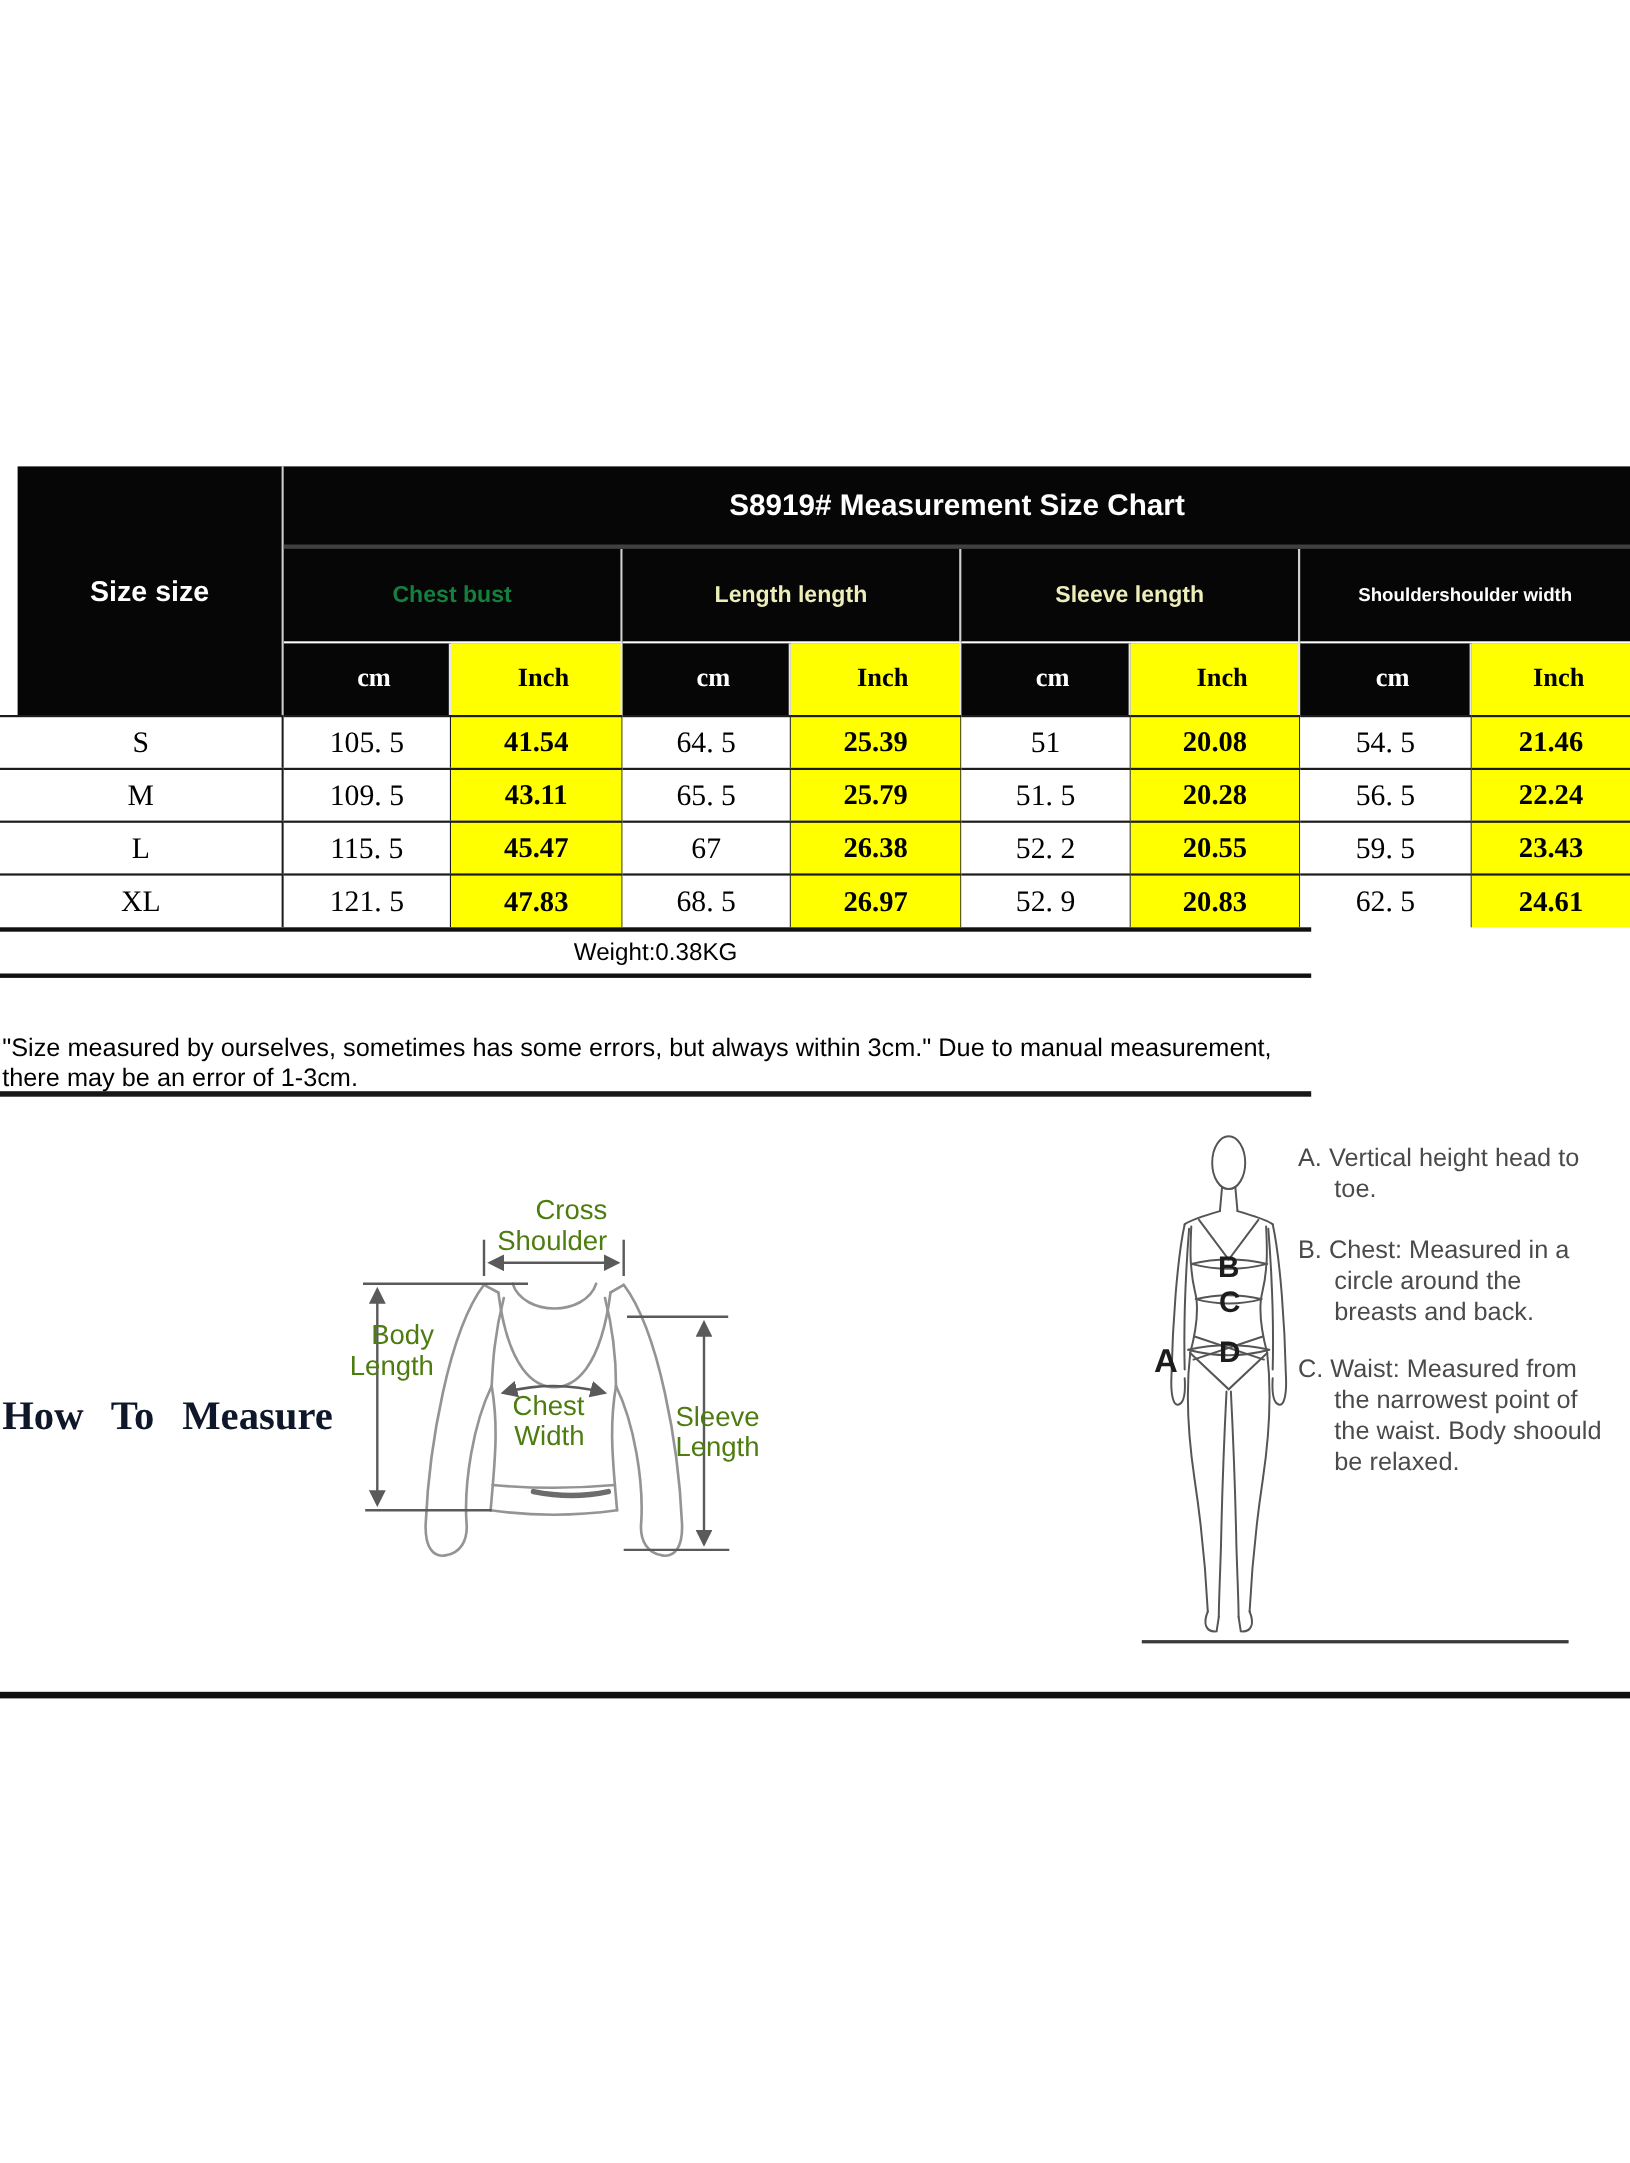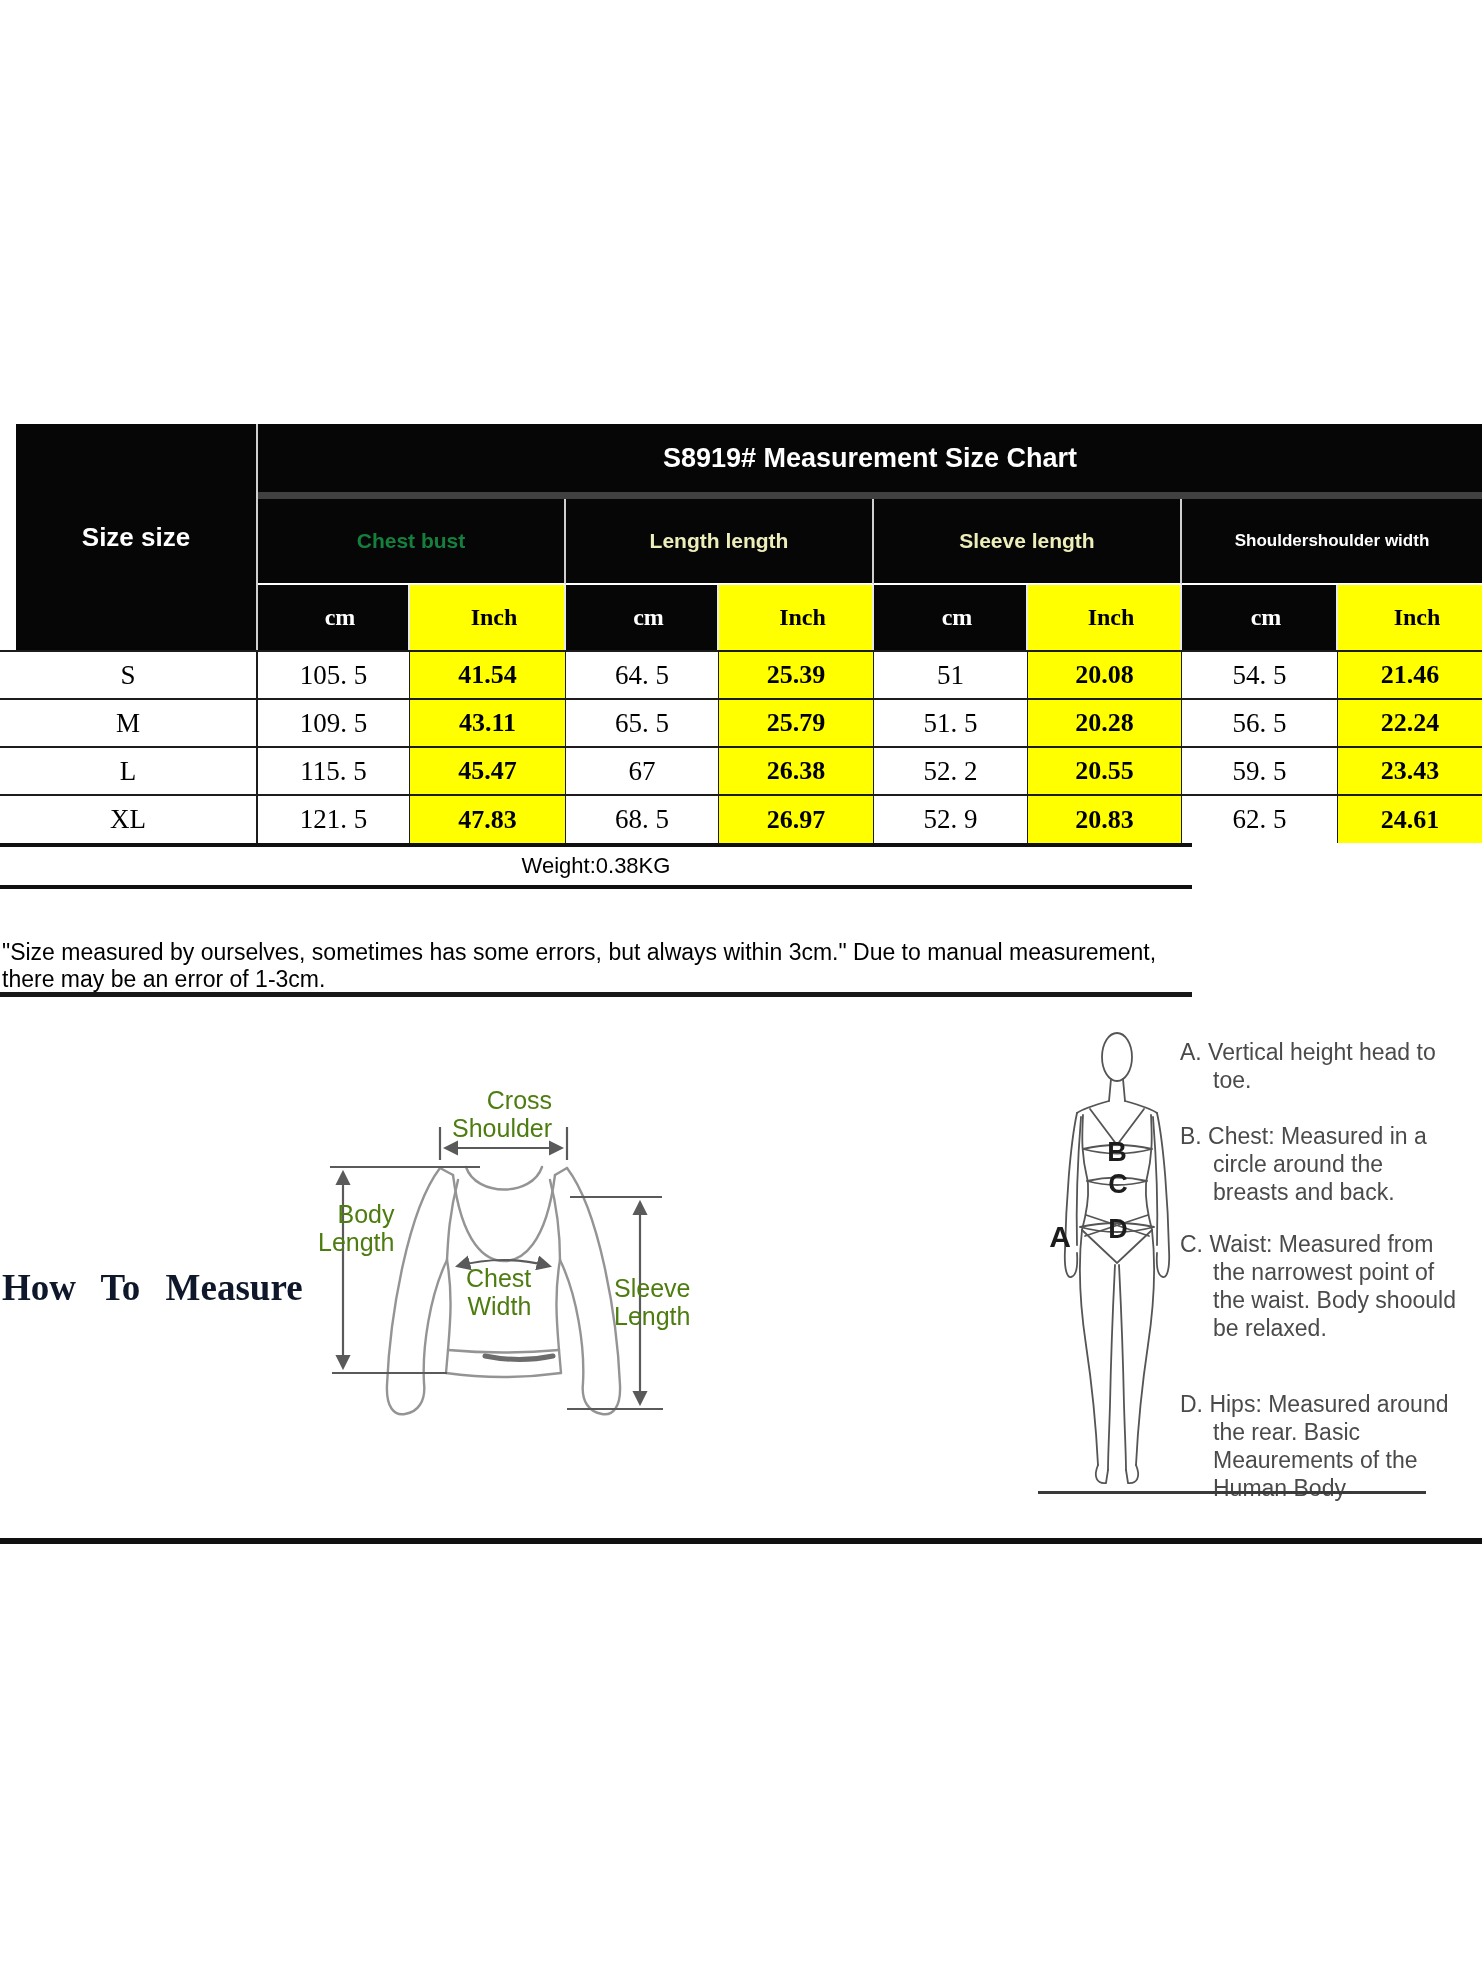--- a/index.html
+++ b/index.html
@@ -5,21 +5,21 @@
   html,body{margin:0;padding:0;background:#fff;}
   .canvas{position:relative;width:1482px;height:1966px;background:#ffffff;overflow:hidden;
           font-family:"Liberation Sans",sans-serif;color:#000;}
   
   .size-table{position:absolute;left:0;top:424px;width:1482px;display:grid;
     grid-template-columns:258px 152px 156px 153px 155px 154px 154px 156px 144px;
     grid-template-rows:75px 86px 65px 48px 48px 48px 49px;}
   .size-table *{box-sizing:border-box;}
   .hc{background:#060606;color:#fff;display:flex;align-items:center;justify-content:center;}
   .cell-size{grid-area:1/1/4/2;border-right:2px solid #cfcfcf;font-size:26px;font-weight:bold;margin-left:16px;}
-  .cell-title{grid-area:1/2/2/10;border-bottom:7px solid #404040;font-size:27px;font-weight:bold;}
+  .cell-title{grid-area:1/2/2/10;border-bottom:4px solid #404040;font-size:27px;font-weight:bold;}
   .g1{grid-area:2/2/3/4;}.g2{grid-area:2/4/3/6;}.g3{grid-area:2/6/3/8;}.g4{grid-area:2/8/3/10;}
   .group{border-right:2px solid #cfcfcf;border-bottom:2px solid #fff;font-weight:bold;font-size:21px;}
   .g1{color:#15803d;}.g2,.g3{color:#eeeebb;}.g4{color:#fdfdfd;font-size:17px;border-right:none;}
   .u1{grid-area:3/2;}.u2{grid-area:3/3;}.u3{grid-area:3/4;}.u4{grid-area:3/5;}
   .u5{grid-area:3/6;}.u6{grid-area:3/7;}.u7{grid-area:3/8;}.u8{grid-area:3/9;}
   .unit{font-family:"Liberation Serif",serif;font-weight:bold;font-size:24px;
         display:flex;align-items:center;justify-content:center;border-right:2px solid #e8e8e8;padding-left:14px;}
   .unit.cm{background:#060606;color:#fff;}
   .unit.inch{background:#ffff00;color:#000;}
   .u8{border-right:none;}
@@ -192,17 +192,16 @@
       <text x="40" y="222" font-size="30" text-anchor="middle">A</text>
       <text x="97" y="136" font-size="27" text-anchor="middle">B</text>
       <text x="98" y="168" font-size="27" text-anchor="middle">C</text>
       <text x="98" y="213" font-size="27" text-anchor="middle">D</text>
     </g>
   </svg>
 
   <div class="note note-a">A. Vertical height head to toe.</div>
   <div class="note note-b">B. Chest: Measured in a circle around the breasts and back.</div>
   <div class="note note-c">C. Waist: Measured from the narrowest point of the waist. Body shoould be relaxed.</div>
-  <div class="note note-d">D. Hips: Measured around the rear. Basic Meaurements of the Human Body</div>
 
   <div class="figure-rule"></div>
   <div class="bottom-rule"></div>
 </div>
 
 </body></html>

